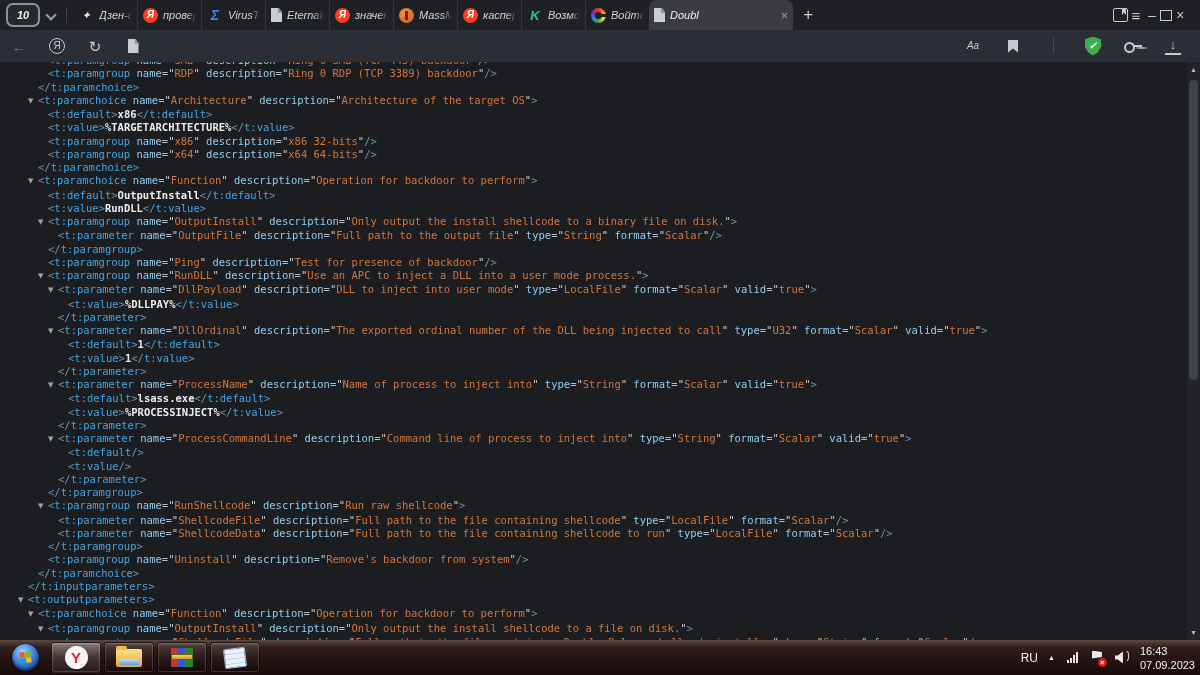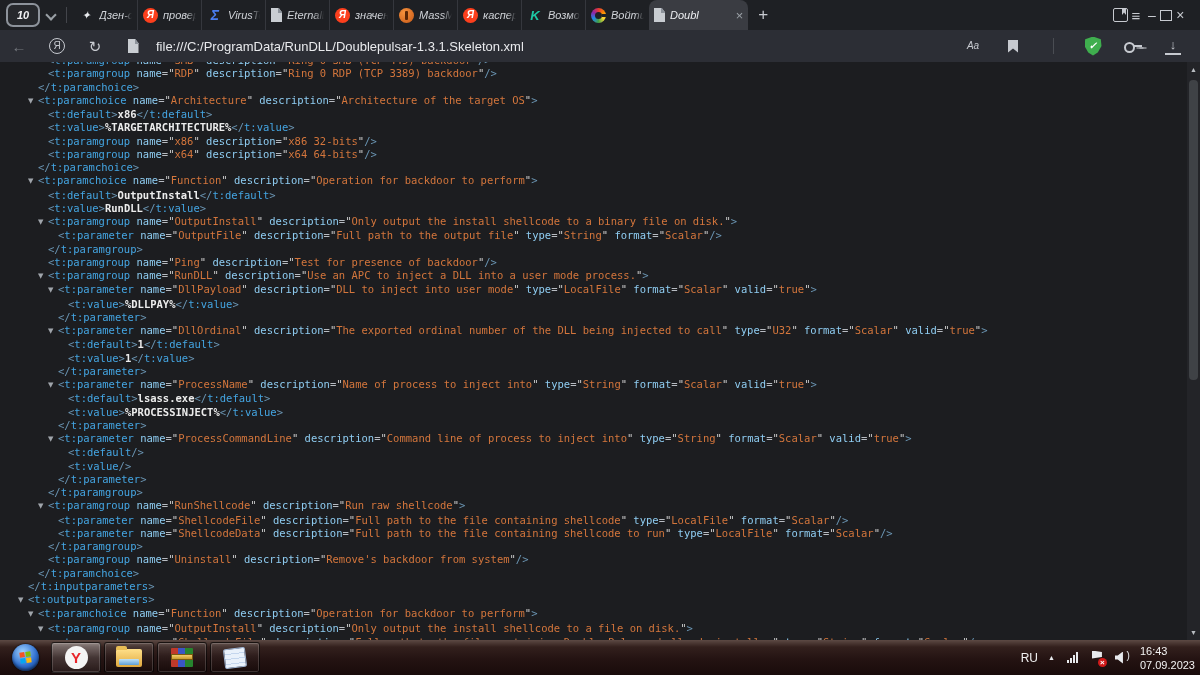--- a/index.html
+++ b/index.html
@@ -13,21 +13,21 @@
           background:#26282c;color:#f0f1f3;font-size:11px;font-weight:bold;
           display:flex;align-items:center;justify-content:center;flex:none;}
   .chev{width:18px;height:18px;margin-left:2px;flex:none;position:relative;}
   .chev::after{content:"";position:absolute;left:5px;top:5px;width:6px;height:6px;
           border-right:2px solid #9aa0a6;border-bottom:2px solid #9aa0a6;transform:rotate(45deg);}
   .vdiv{width:1px;height:16px;background:#43454b;margin:0 6px;flex:none;}
   .tabs{display:flex;height:30px;flex:none;}
   .tab{width:64px;height:30px;display:flex;align-items:center;gap:5px;padding:0 5px;
        box-sizing:border-box;border-left:1px solid #35373d;cursor:default;}
   .tab:first-child{border-left:none;}
-  .tab.active{width:99px;background:#3a3c42;border-radius:8px 8px 0 0;border-left:none;}
+  .tab.active{width:144px;background:#3a3c42;border-radius:8px 8px 0 0;border-left:none;}
   .tlabel{color:#cfd2d7;font-size:11px;white-space:nowrap;overflow:hidden;flex:1;
        -webkit-mask-image:linear-gradient(90deg,#000 72%,transparent);
        mask-image:linear-gradient(90deg,#000 72%,transparent);}
   .tab.active .tlabel{color:#eceef1;}
   .tclose{color:#9aa0a6;font-size:13px;flex:none;line-height:1;}
   .newtab{color:#c7cad0;font-size:17px;margin-left:10px;flex:none;}
   .winicons{display:flex;align-items:center;flex:none;padding-right:12px;}
   .winicons > *{width:38px;display:flex;align-items:center;justify-content:center;}
   
   .fav{width:16px;height:16px;flex:none;display:inline-flex;align-items:center;justify-content:center;
@@ -221,21 +221,20 @@
         <span class="slot">
           <span class="fav ycirc">Я</span>
         </span>
         <span class="slot">
           <span class="fav nav">↻</span>
         </span>
         <span class="slot">
           <span class="fav doc"></span>
         </span>
       </span>
-    <div class="url">file:///C:/ProgramData/RunDLL/Doublepulsar-1.3.1.Skeleton.xml</div>
     <div class="spacer"></div>
     <span id="addrright" style="display:flex;align-items:center;gap:2px;padding-right:8px;font-style:italic;">
         <span class="slot">
           <span class="fav trn">Aа</span>
         </span>
         <span class="slot">
           <span class="fav bm"></span>
         </span>
         <span class="slot">
           <span class="fav adiv"></span>

